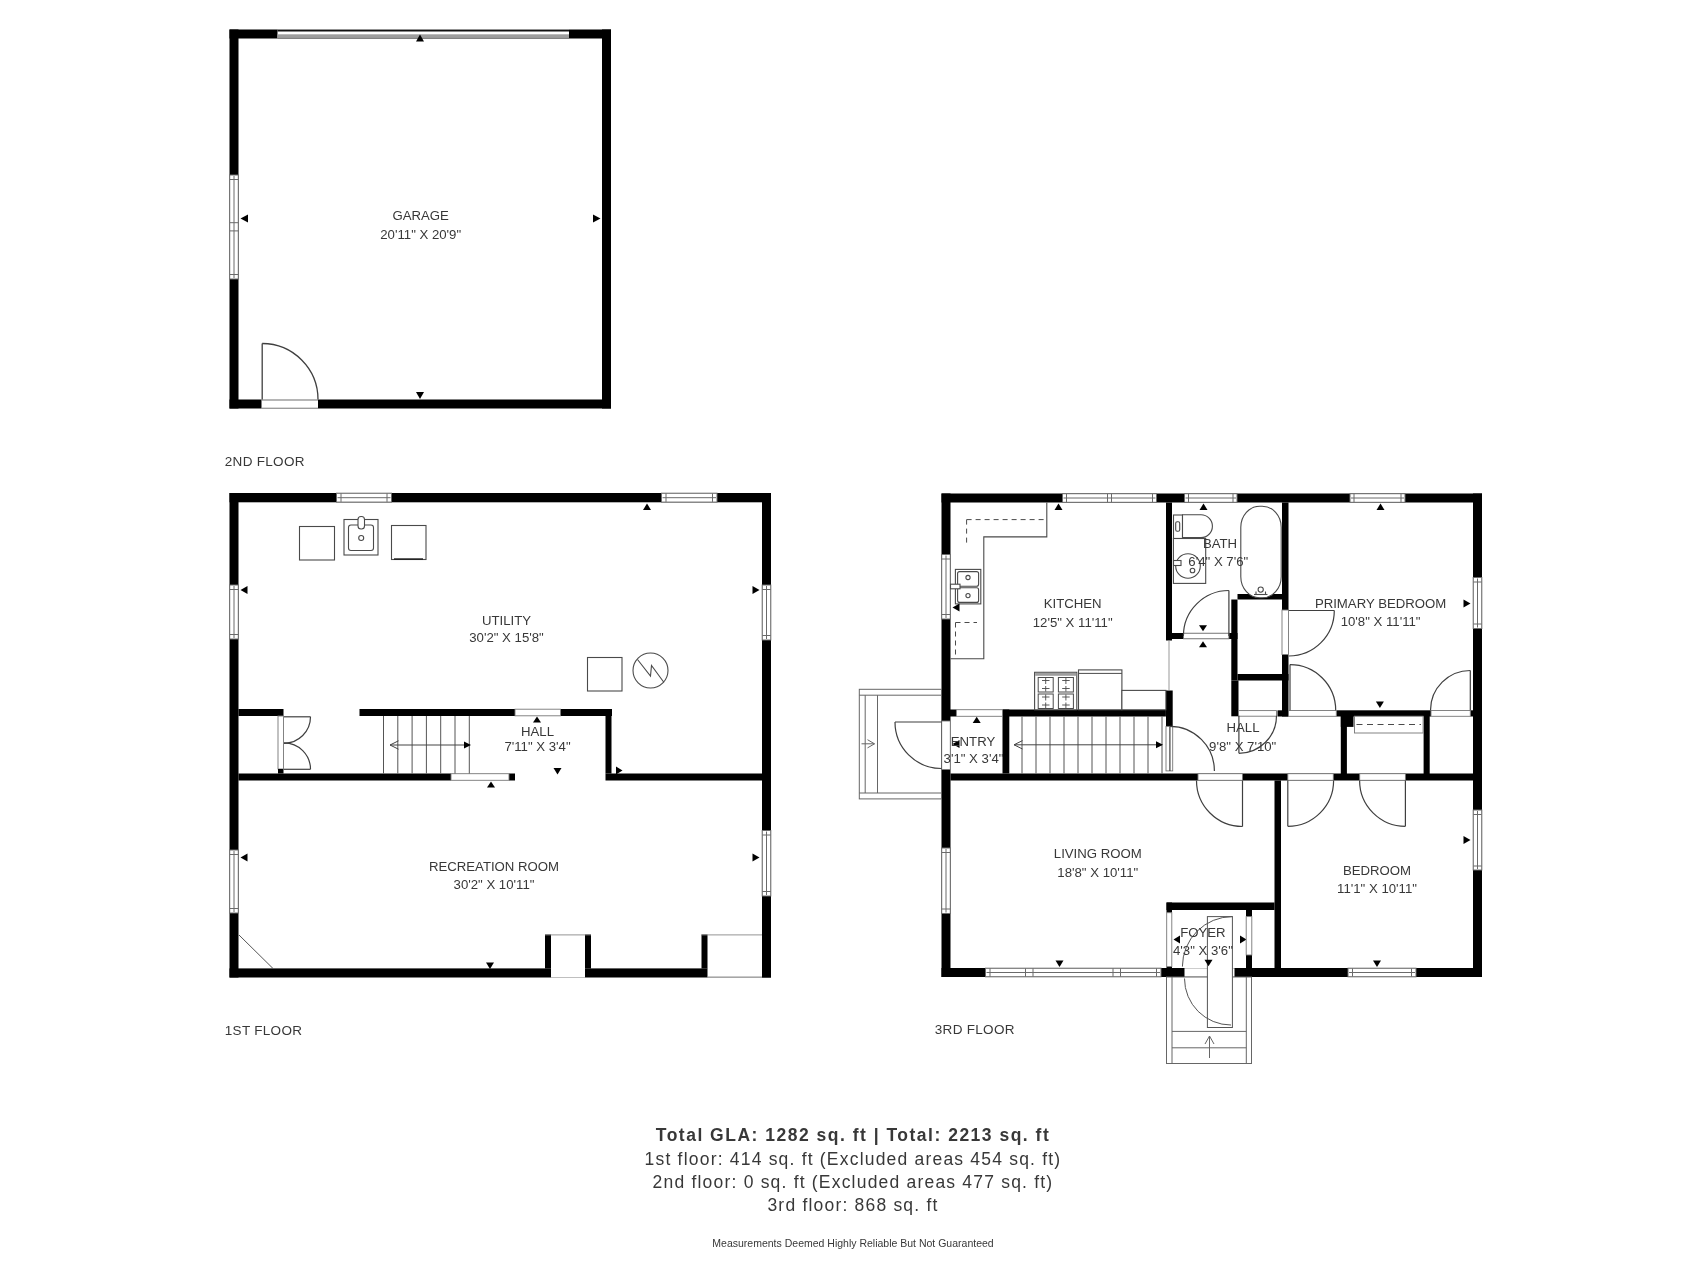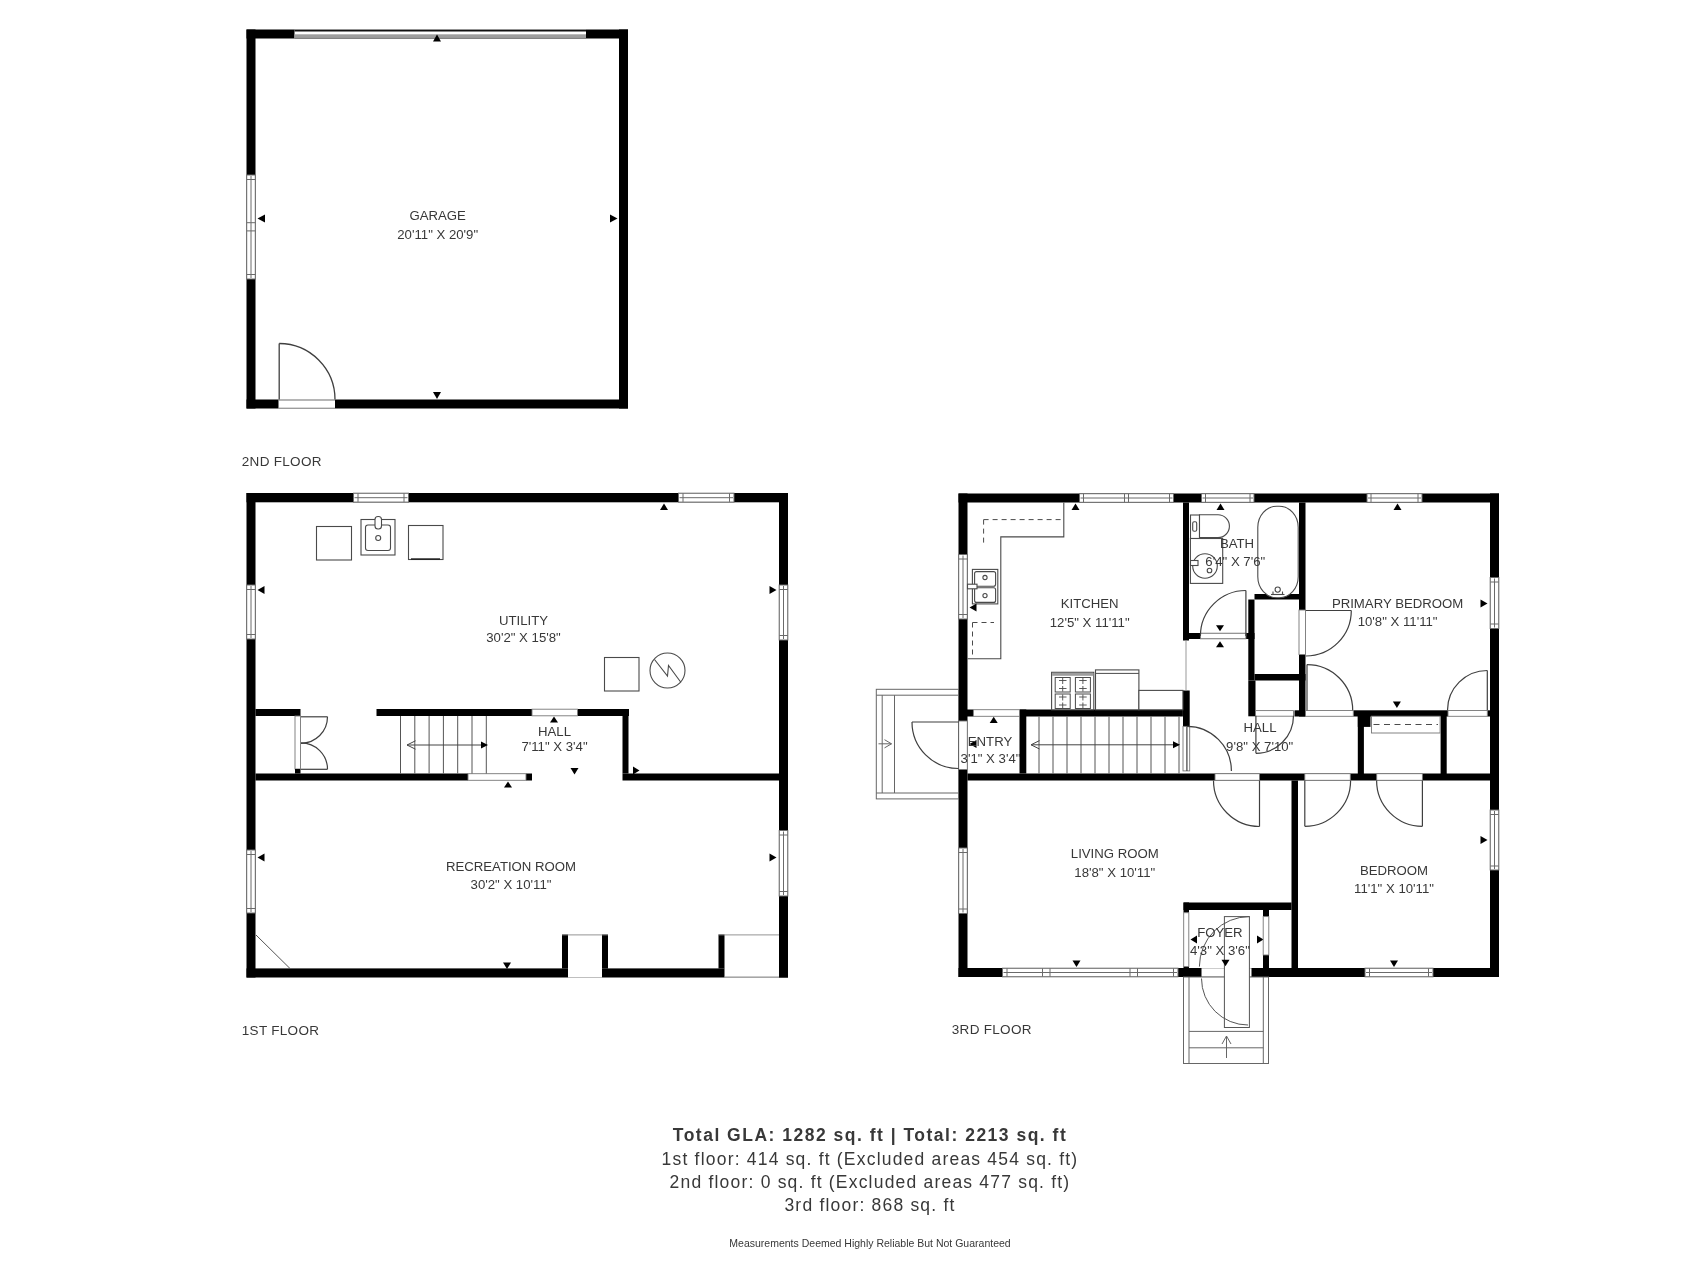--- a/index.html
+++ b/index.html
@@ -1,16 +1,16 @@
 <!DOCTYPE html>
 <html><head>
 <meta charset="utf-8">
 <style>
   html,body{margin:0;padding:0;background:#ffffff;}
-  .page{width:1538px;height:1280px;position:relative;background:#fff;overflow:hidden;padding-left:17px;}
+  .page{width:1538px;height:1280px;position:relative;background:#fff;overflow:hidden;}
   svg{display:block;}
   text{font-family:"Liberation Sans",sans-serif;fill:#383838;}
   .rm{font-size:13.2px;}
   .fl{font-size:13.5px;letter-spacing:0.3px;}
 </style>
 </head>
 <body>
 <div class="page">
 <svg width="1706" height="1280" viewBox="0 0 1706 1280">
 

